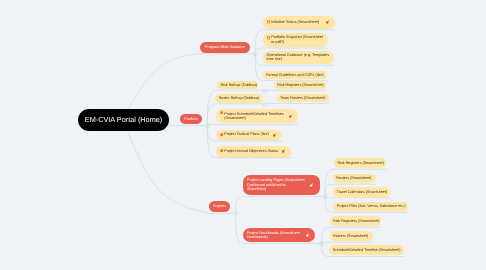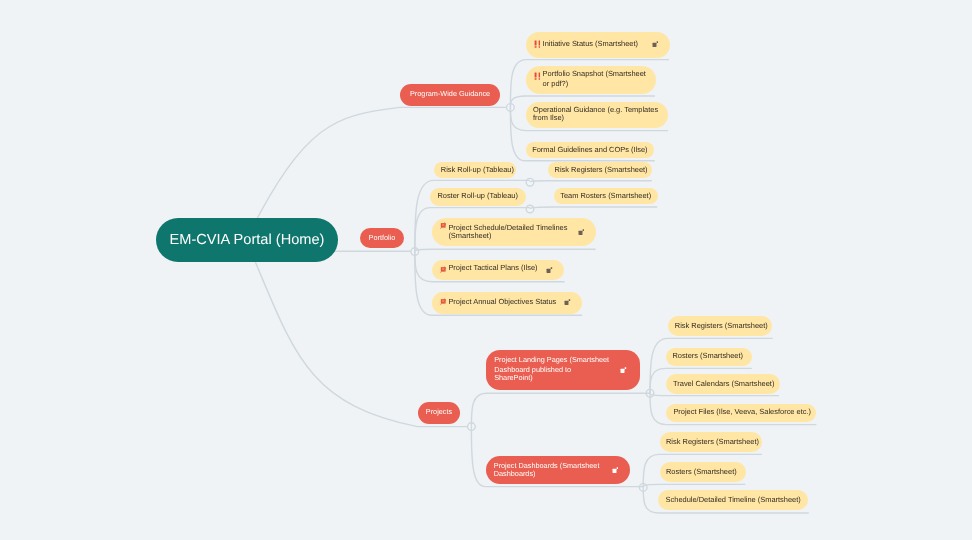--- a/index.html
+++ b/index.html
@@ -3,21 +3,21 @@
 <meta charset="utf-8">
 <style>
   html,body{margin:0;padding:0;}
   body{width:486px;height:270px;overflow:hidden;background:#eff3f5;
        font-family:"Liberation Sans",sans-serif;
        -webkit-font-smoothing:antialiased;text-rendering:geometricPrecision;}
   #canvas{position:relative;width:486px;height:270px;}
   svg.links{position:absolute;left:0;top:0;width:486px;height:270px;}
   .node{position:absolute;box-sizing:border-box;display:flex;align-items:center;
         border-radius:999px;line-height:1.24;}
-  .root{background:#0f766e;color:#ffffff;font-size:7.3px;justify-content:center;}
+  .root{background:#000000;color:#ffffff;font-size:7.3px;justify-content:center;}
   .cat{background:#e95e50;color:#ffffff;font-size:3.65px;justify-content:center;
        white-space:nowrap;}
   .leaf{background:#ffe6a5;color:#332c22;font-size:3.72px;padding:0 3.5px;}
   .rednode{background:#e95e50;color:#ffffff;font-size:3.65px;padding:0 4px;
            border-radius:7px;}
   .lbl{display:block;}
   .ic{flex:0 0 auto;margin-right:1.2px;}
   .node.wrap .ic{align-self:flex-start;margin-top:2.3px;}
   .node.wrap .note{align-self:center;}
   

